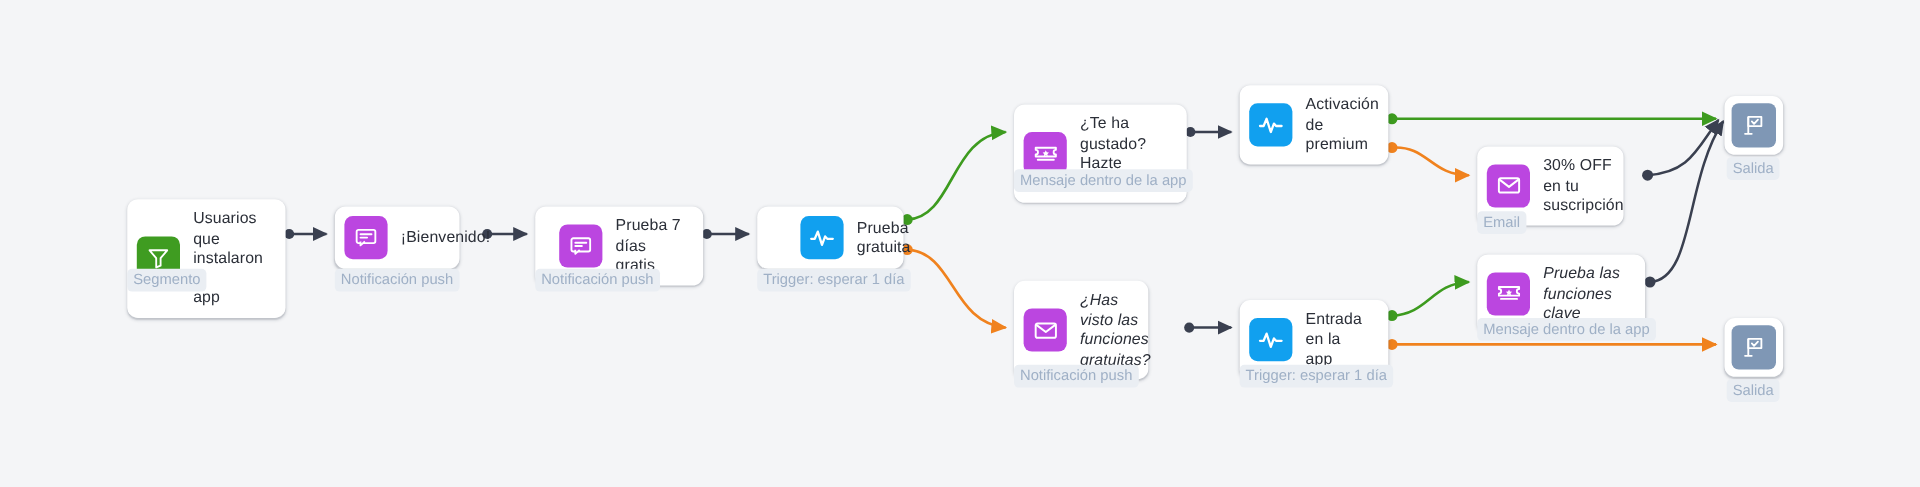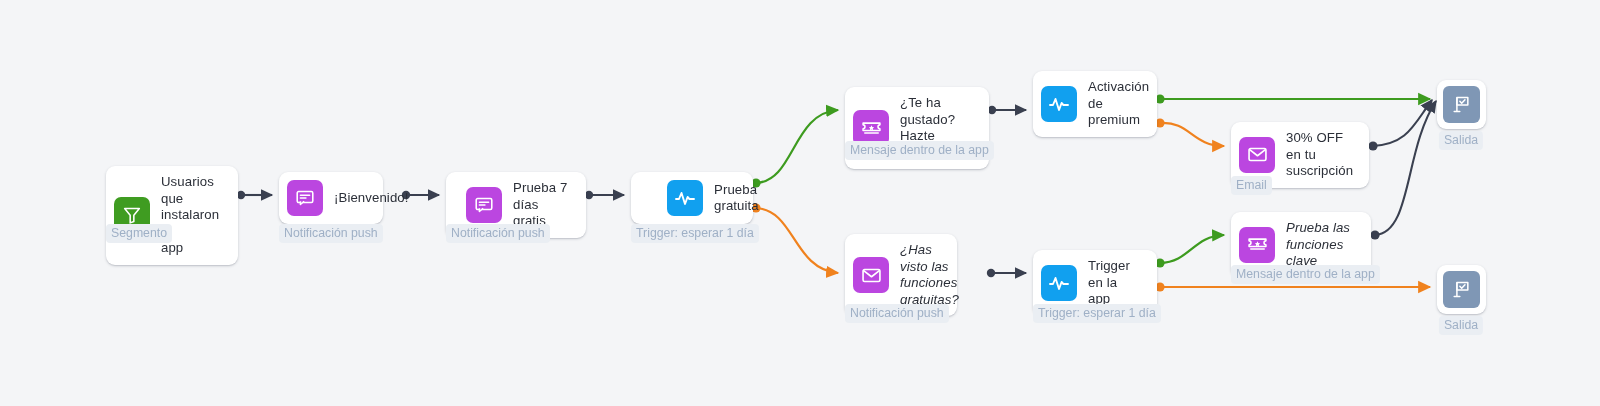--- a/index.html
+++ b/index.html
@@ -192,21 +192,21 @@
   <div class="node" style="left:1033px;top:71px;width:124px;">
     <span class="ico" style="background:#11a0ef;">
       <svg width="24" height="24" viewBox="0 0 24 24" fill="none" stroke="#fff" stroke-width="1.9" stroke-linecap="round" stroke-linejoin="round">
           <path d="M3 13h3l2.5-6 3.5 11 2.6-7 1.8 2h4.6"></path>
         </svg>
     </span>
     <span class="ttl">Activación
 de premium</span>
   </div>
 
-  <div class="node" style="left:1231px;top:122px;width:138px;">
+  <div class="node" style="left:1231px;top:122px;width:122px;">
     <span class="ico" style="background:#bb46e0;">
       <svg width="23" height="23" viewBox="0 0 24 24" fill="none" stroke="#fff" stroke-width="1.7" stroke-linejoin="round">
           <rect x="3.2" y="5.8" width="17.6" height="12.4" rx="1.6"></rect>
           <path d="M3.8 7l8.2 6.3L20.2 7" stroke-linecap="round"></path>
         </svg>
     </span>
     <span class="ttl">30% OFF en tu
 suscripción</span>
   </div>
   <div class="sub" style="left:1231px;top:176px;">Email</div>
@@ -223,21 +223,21 @@
 gratuitas?</span>
   </div>
   <div class="sub" style="left:845px;top:304px;">Notificación push</div>
 
   <div class="node" style="left:1033px;top:250px;width:124px;">
     <span class="ico" style="background:#11a0ef;">
       <svg width="24" height="24" viewBox="0 0 24 24" fill="none" stroke="#fff" stroke-width="1.9" stroke-linecap="round" stroke-linejoin="round">
           <path d="M3 13h3l2.5-6 3.5 11 2.6-7 1.8 2h4.6"></path>
         </svg>
     </span>
-    <span class="ttl">Trigger en la
+    <span class="ttl">Entrada en la
 app</span>
   </div>
   <div class="sub" style="left:1033px;top:304px;">Trigger: esperar 1 día</div>
 
   <div class="node" style="left:1231px;top:212px;width:140px;font-style:italic;">
     <span class="ico" style="background:#bb46e0;">
       <svg width="23" height="23" viewBox="0 0 24 24" fill="none" stroke="#fff" stroke-width="1.6" stroke-linejoin="round">
           <path d="M3.2 8.2V6.4h17.6v1.8a2 2 0 0 0 0 4v1.8H3.2v-1.8a2 2 0 0 0 0-4z"></path>
           <path d="M12 8.6l.85 1.75 1.9.27-1.37 1.33.32 1.9-1.7-.9-1.7.9.32-1.9-1.37-1.33 1.9-.27z" fill="#fff" stroke="none"></path>
           <path d="M5 16.8h14" stroke-linecap="round"></path>

